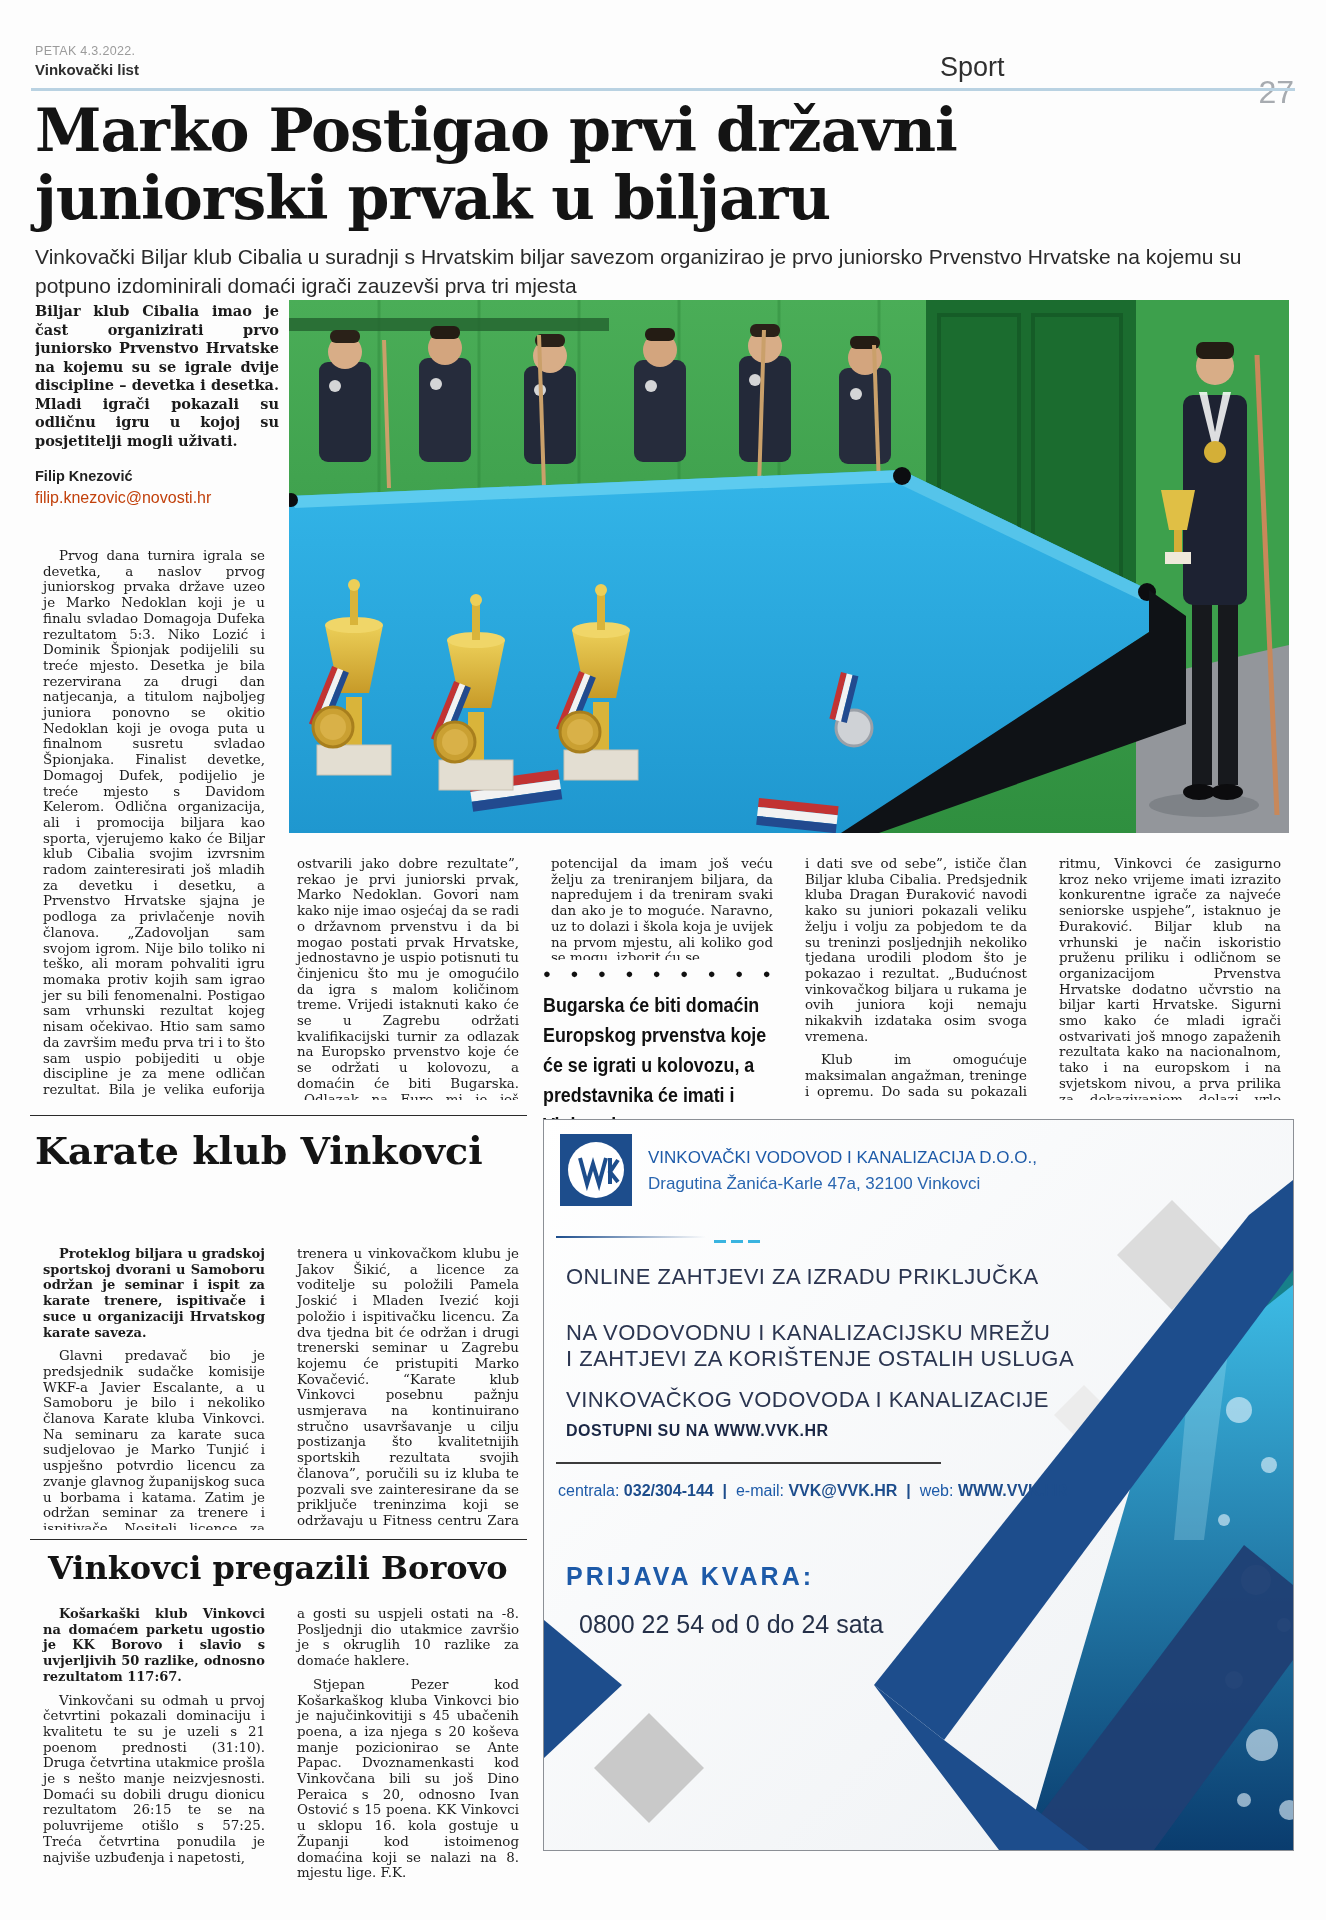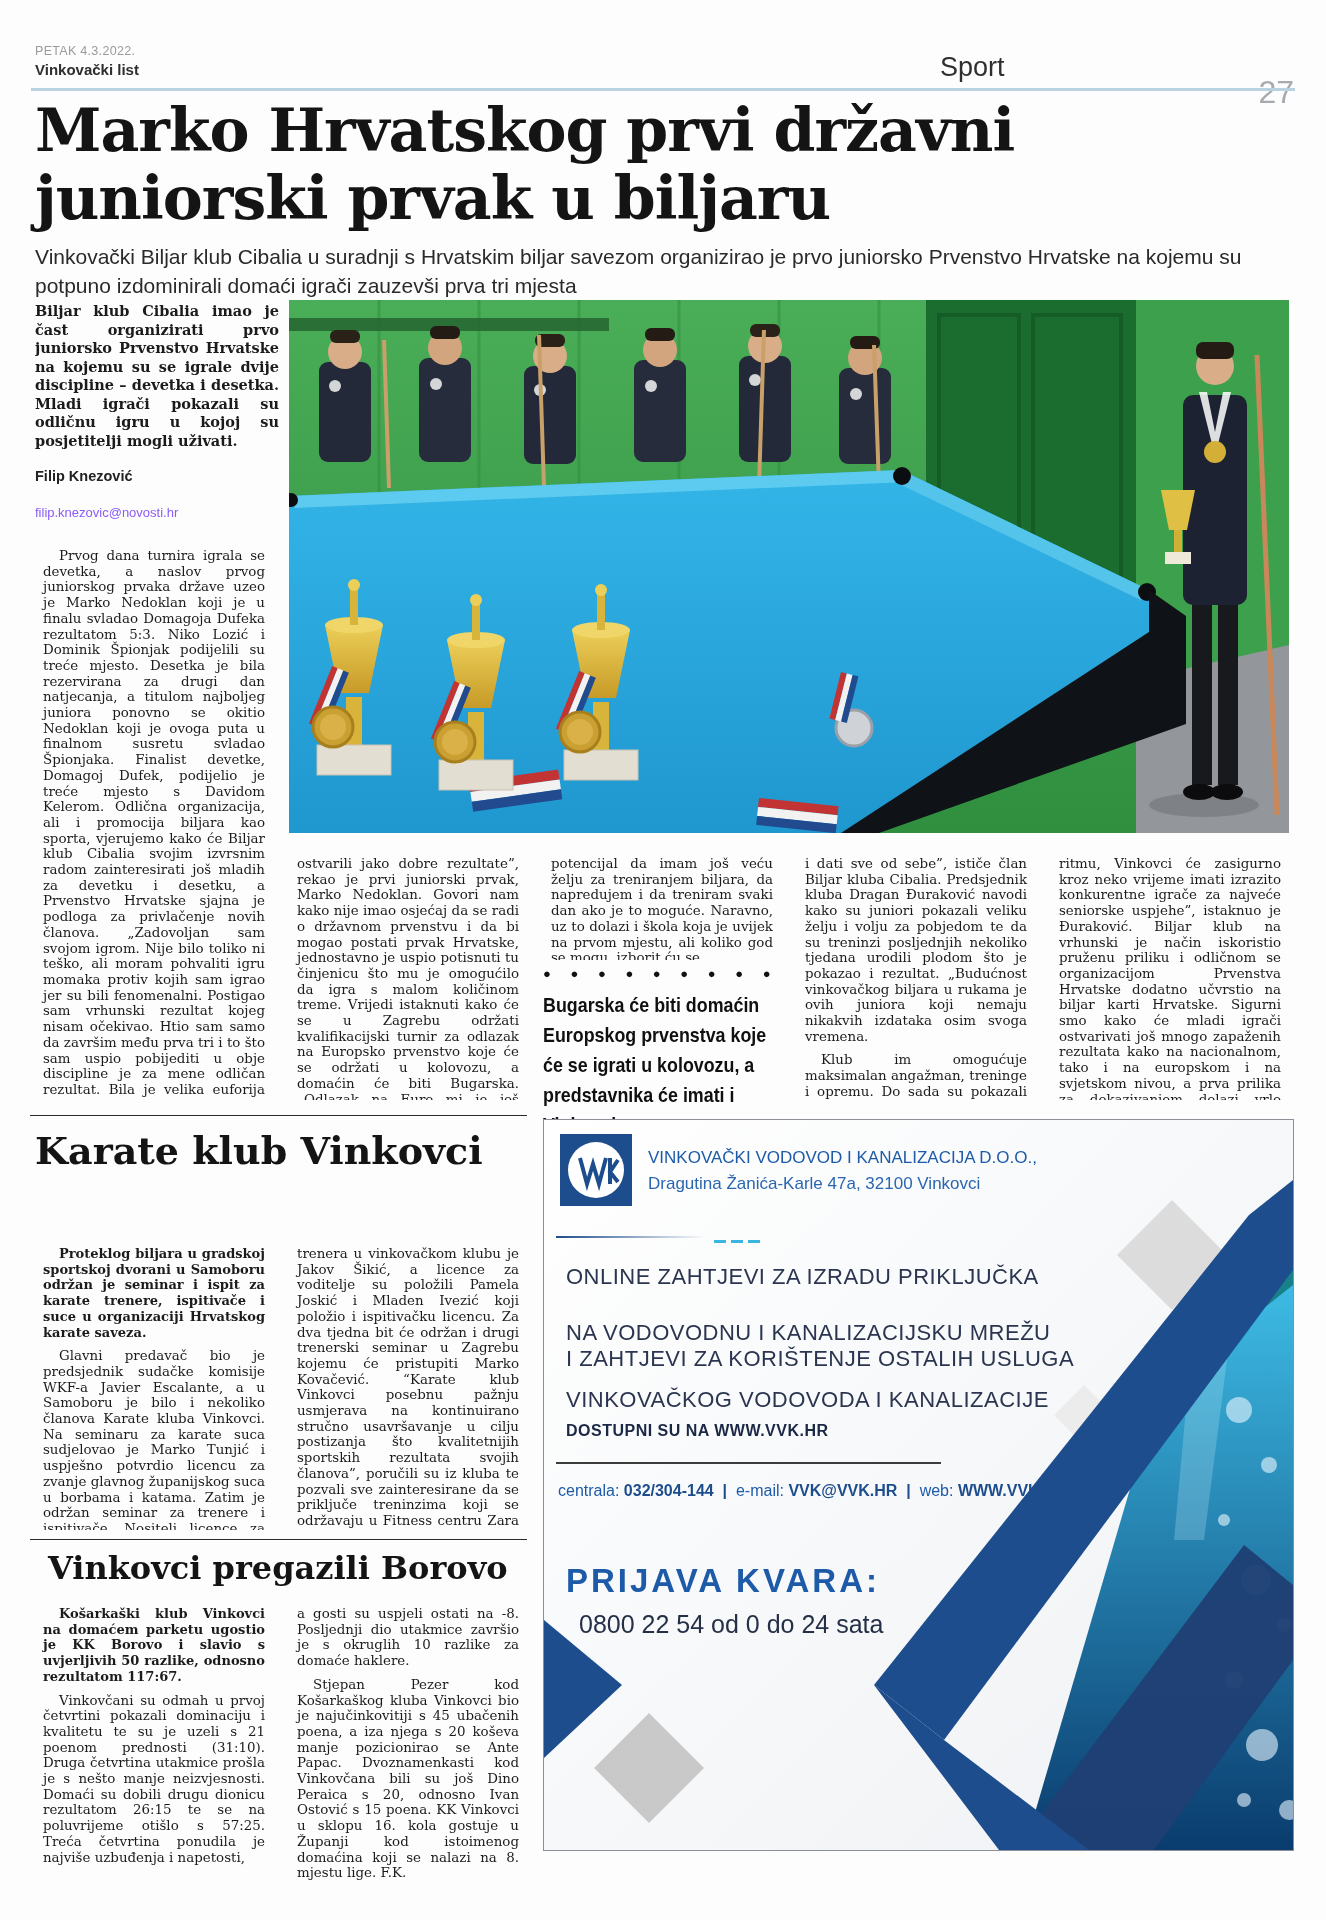--- a/index.html
+++ b/index.html
@@ -9,56 +9,56 @@
   .serif{font-family:"DejaVu Serif","Liberation Serif",serif;}
   .kicker{font-size:12.5px;color:#9b9b9b;letter-spacing:.3px;}
   .pubname{font-size:15px;font-weight:bold;color:#2e2e2e;}
   .section-label{font-size:27px;color:#2f2f2f;}
   .pagenum{font-size:32px;color:#a7abb0;font-weight:300;margin-top:28px;}
   .rule{background:#b9d2e2;height:3px;}
   h1.headline{margin:0;font-weight:700;color:#141414;font-size:60px;line-height:68px;letter-spacing:-1px;}
   .subhead{font-size:21px;line-height:29px;color:#2a2a2a;}
   .lead{font-weight:bold;font-size:14.5px;line-height:18.5px;text-align:justify;color:#1b1b1b;}
   .byline-name{font-size:14.5px;font-weight:bold;color:#222;}
-  .byline-mail{font-size:13px;color:#8b5cf6;margin-top:16px;}
+  .byline-mail{font-size:16px;color:#c2410c;}
   .col{width:238px;font-size:13.4px;line-height:15.7px;text-align:justify;color:#1b1b1b;overflow:hidden;}
   .col p{margin:8px;}
   .col p.ind{text-indent:16px;}
   .col p.bold{font-weight:bold;font-size:13px;}
   .dots{font-size:13px;letter-spacing:8px;color:#111;white-space:nowrap;overflow:hidden;}
   .pullquote{font-family:"Liberation Sans","DejaVu Sans",sans-serif;font-weight:bold;color:#101010;
              font-size:21px;line-height:30px;width:282px;transform:scaleX(.85);transform-origin:left top;text-align:left;}
   h2.subhead2{margin:0;font-weight:700;color:#141414;font-size:38px;line-height:50px;}
   h2.subhead3{margin:0;font-weight:700;color:#141414;font-size:32px;line-height:40px;}
   .divider{background:#2a2a2a;height:1px;}
   
   #ad{left:543px;top:1119px;width:749px;height:730px;border:1px solid #8c9096;background:#fff;overflow:hidden;}
   .ad-company{font-size:17px;font-weight:400;color:#1d5aa8;}
   .ad-address{font-size:17px;font-weight:500;color:#2a66b0;}
   .ad-line{font-size:22px;line-height:41px;color:#2b3550;letter-spacing:.5px;white-space:nowrap;}
   .ad-strong{font-size:16px;font-weight:bold;color:#1a2745;letter-spacing:.5px;}
   .ad-contact{font-size:16px;color:#1d5aa8;white-space:nowrap;}
   .ad-contact b{color:#1d4d8c;}
-  .ad-fault{font-size:33px;font-weight:bold;color:#1d5aa8;letter-spacing:3px;}
+  .ad-fault{font-size:25px;font-weight:bold;color:#1d5aa8;letter-spacing:3px;}
   .ad-hours{font-size:25px;color:#253048;}
   .dash{display:inline-block;width:12px;height:3px;background:#3ab4e0;margin-right:5px;vertical-align:middle;}
 </style>
 </head>
 <body>
 
 <div id="page">
 
   <div class="abs kicker" style="left:35px;top:44px;">PETAK 4.3.2022.</div>
   <div class="abs pubname" style="left:35px;top:61px;">Vinkovački list</div>
   <div class="abs section-label" style="left:940px;top:52px;">Sport</div>
   <div class="abs pagenum" style="left:1236px;top:46px;width:58px;text-align:right;">27</div>
   <div class="abs rule" style="left:31px;top:88px;width:1264px;"></div>
 
   <h1 class="abs headline serif" style="left:35px;top:96px;width:1260px;">
-    <div>Marko Hrvatskog prvi državni</div>
+    <div>Marko Postigao prvi državni</div>
     <div>juniorski prvak u biljaru</div>
   </h1>
   <div class="abs subhead" style="left:35px;top:242px;width:1260px;">Vinkovački Biljar klub Cibalia u suradnji s Hrvatskim biljar savezom organizirao je prvo juniorsko Prvenstvo Hrvatske na kojemu su potpuno izdominirali domaći igrači zauzevši prva tri mjesta</div>
 
   <div class="abs lead serif" style="left:35px;top:302px;width:244px;height:158px;overflow:hidden;">Biljar klub Cibalia imao je čast organizirati prvo juniorsko Prvenstvo Hrvatske na kojemu su se igrale dvije discipline – devetka i desetka. Mladi igrači pokazali su odličnu igru u kojoj su posjetitelji mogli uživati.</div>
   <div class="abs byline-name" style="left:35px;top:468px;">Filip Knezović</div>
   <div class="abs byline-mail" style="left:35px;top:489px;">filip.knezovic@novosti.hr</div>
   <div class="abs col serif" style="left:35px;top:540px;height:560px;">
     <p class="ind">Prvog dana turnira igrala se devetka, a naslov prvog juniorskog prvaka države uzeo je Marko Nedoklan koji je u finalu svladao Domagoja Dufeka rezultatom 5:3. Niko Lozić i Dominik Špionjak podijelili su treće mjesto. Desetka je bila rezervirana za drugi dan natjecanja, a titulom najboljeg juniora ponovno se okitio Nedoklan koji je ovoga puta u finalnom susretu svladao Špionjaka. Finalist devetke, Domagoj Dufek, podijelio je treće mjesto s Davidom Kelerom. Odlična organizacija, ali i promocija biljara kao sporta, vjerujemo kako će Biljar klub Cibalia svojim izvrsnim radom zainteresirati još mladih za devetku i desetku, a Prvenstvo Hrvatske sjajna je podloga za privlačenje novih članova. „Zadovoljan sam svojom igrom. Nije bilo toliko ni teško, ali moram pohvaliti igru momaka protiv kojih sam igrao jer su bili fenomenalni. Postigao sam vrhunski rezultat kojeg nisam očekivao. Htio sam samo da završim među prva tri i to što sam uspio pobijediti u obje discipline je za mene odličan rezultat. Bila je velika euforija poslije toga svega. No, drago mi je i zbog mojih kolega iz kluba jer su također</p>
   </div>

